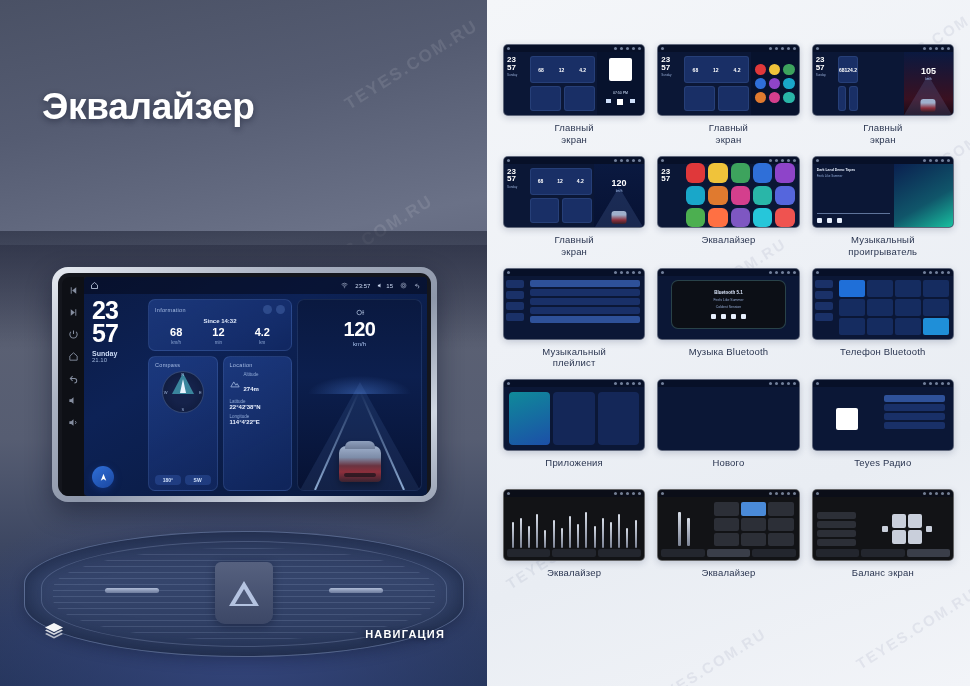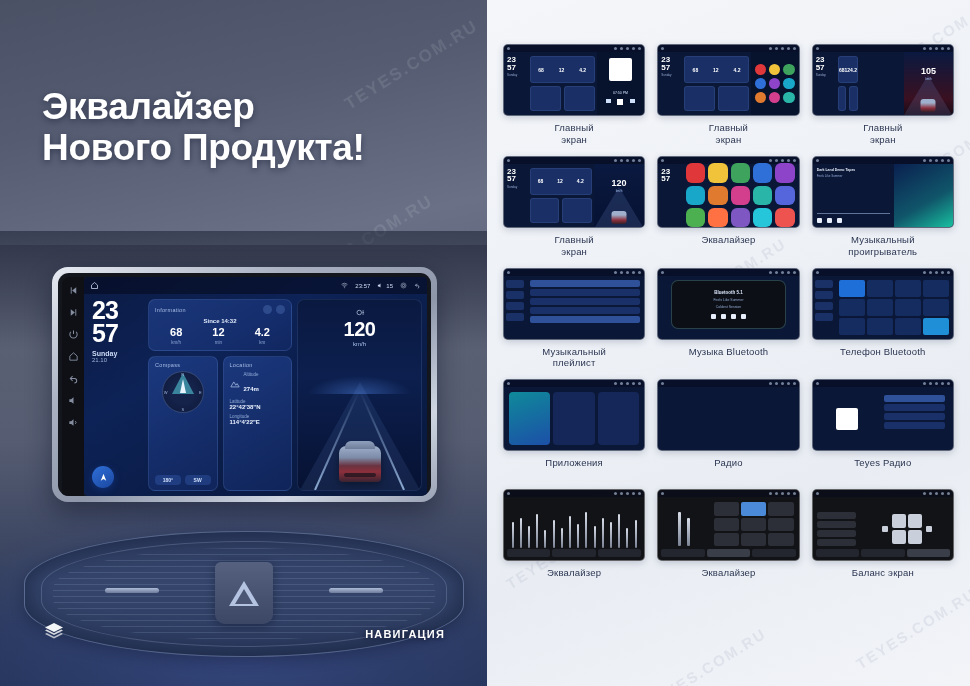--- a/index.html
+++ b/index.html
@@ -325,21 +325,20 @@
 <div class="page">
 
   <div class="hero">
     <div class="hero-wm" style="left:290px;top:230px;">TEYES.COM.RU</div>
     <div class="hero-wm" style="left:335px;top:55px;">TEYES.COM.RU</div>
     <div class="hero-wm" style="left:60px;top:600px;">TEYES.COM.RU</div>
 
 
     <div class="hero-head">
       <div class="hero-l1">Эквалайзер</div>
-      <div class="hero-l2">Нового Продукта!</div>
     </div>
 
     <div class="dash">
       <div class="dash-shade"></div>
 
       <div class="unit">
         <div class="unit-in">
           <div class="side-rail">
             <svg class="rail-ic" viewBox="0 0 24 24">
                 <path fill="#cfdcf5" d="M6 5h2v14H6zm3 7l9-7v14z"></path>
@@ -908,21 +907,21 @@
               <span class="sp">
                 <span class="t-dot"></span>
                 <span class="t-dot"></span>
                 <span class="t-dot"></span>
                 <span class="t-dot"></span>
                 <span class="t-dot"></span>
               </span>
             </div>
           </div>
           <div class="cap">
-            <div>Радио</div>
+            <div>Нового</div>
           </div>
         </div>
         <div class="cell">
           <div class="thumb">
             <div class="t-bar">
               <span class="t-dot"></span>
               <span class="sp">
                 <span class="t-dot"></span>
                 <span class="t-dot"></span>
                 <span class="t-dot"></span>

